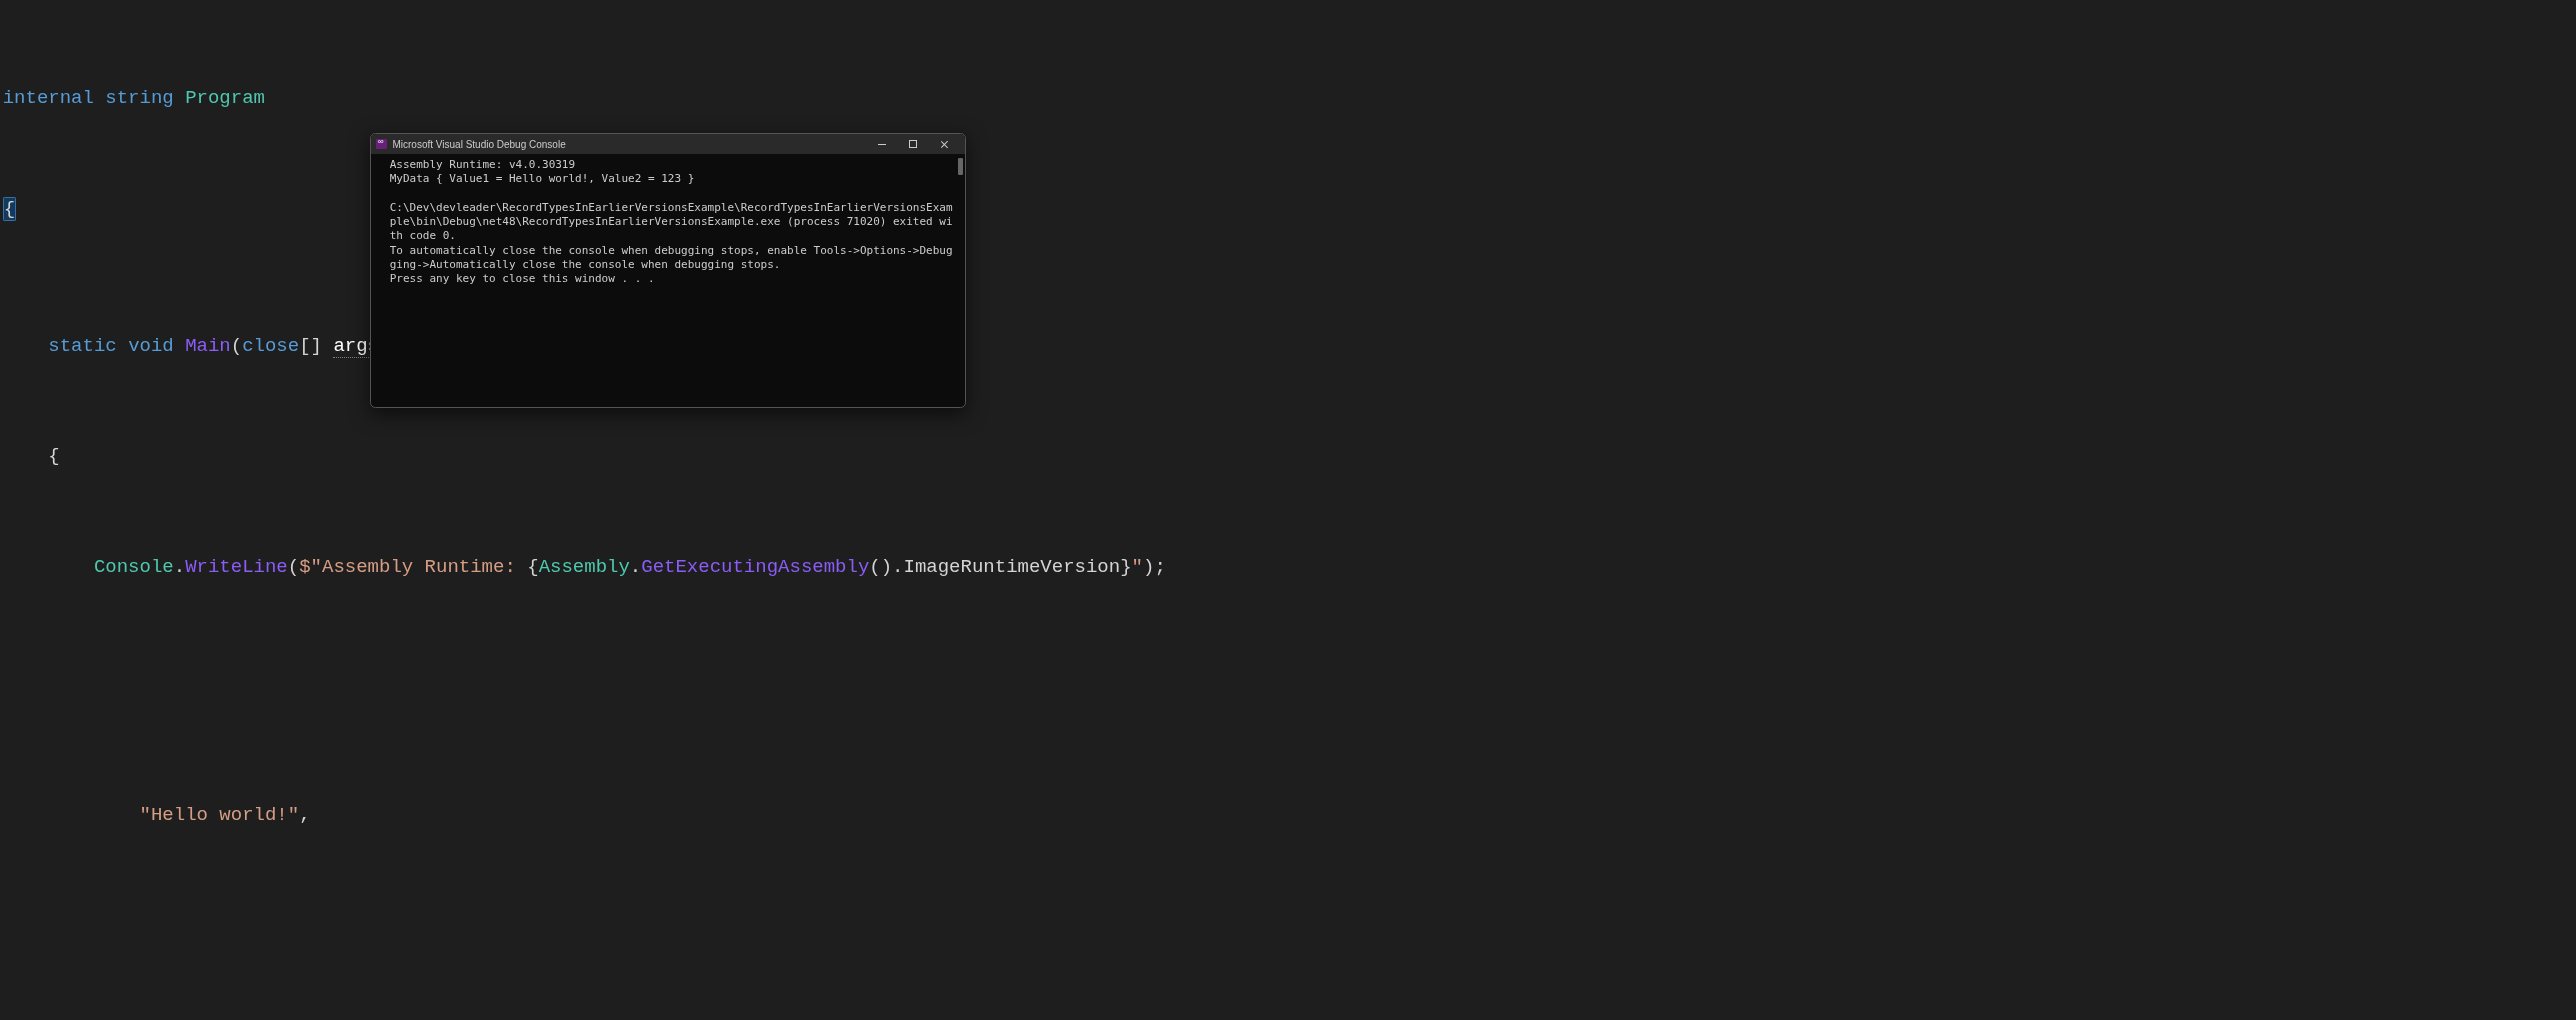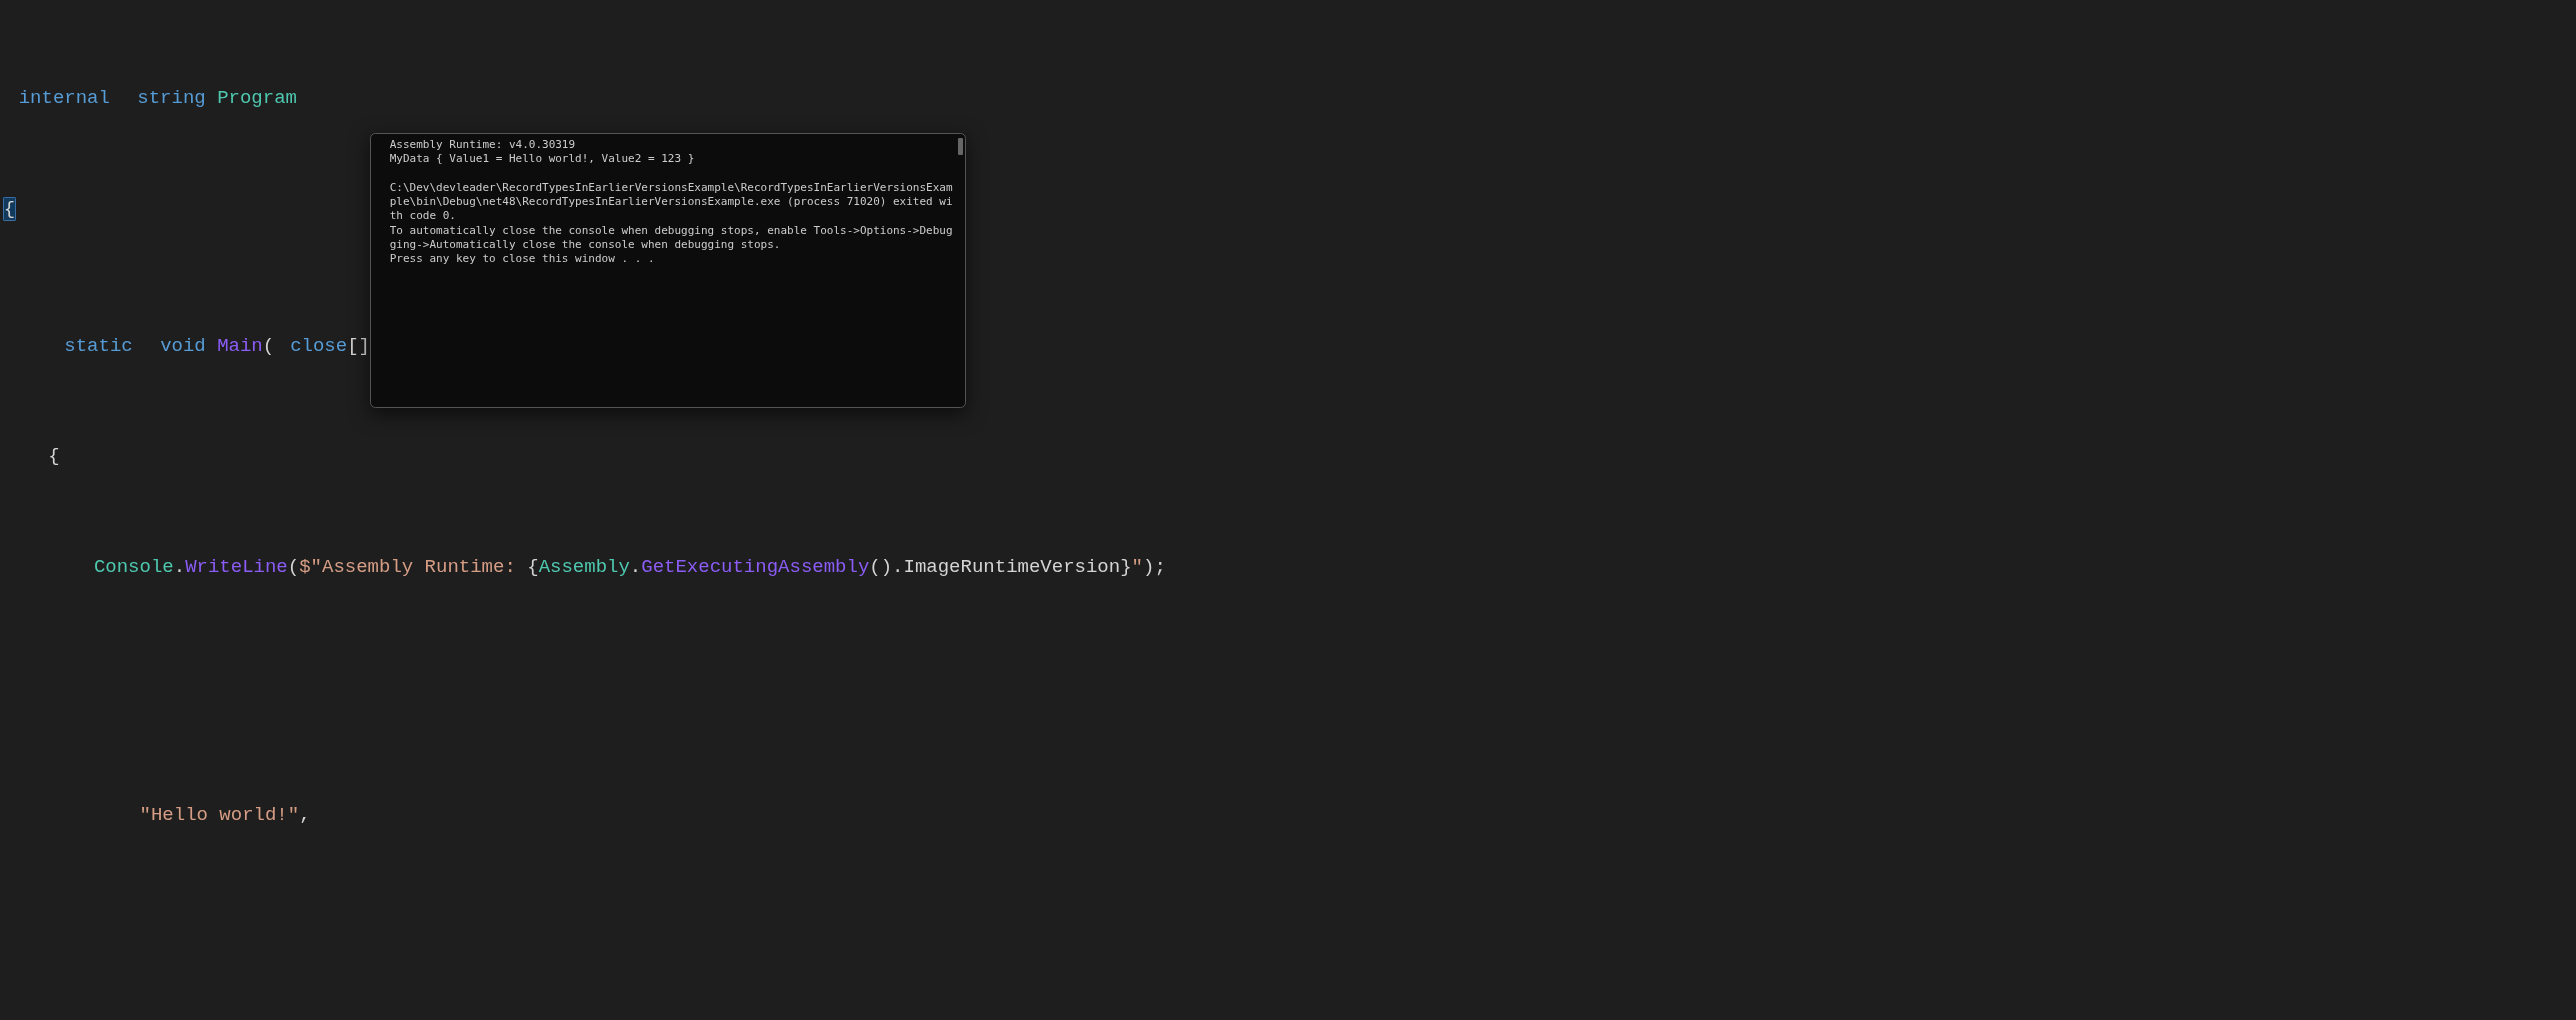--- a/index.html
+++ b/index.html
@@ -19,21 +19,21 @@
     line-height: 1.45;
   }
   .codelens {
     color: #808080;
     font-family: "Segoe UI", Arial, sans-serif;
     font-size: 12.7px;
     display: block;
     line-height: 1.4;
   }
   .line { display: block; }
-  .kw   { color: #569cd6; margin-left: 16px; }          
+  .kw   { color: #569cd6; }          
   .type { color: #4ec9b0; }          
   .id   { color: #d4d4d4; }          
   .var  { color: #ffffff; }          
   .str  { color: #d69d85; }          
   .meth { color: #8b5cf6; }          
   .punc { color: #d4d4d4; }
   .brace-highlight {
     background: #113a5c;
     border: 0.7px solid #3b6ea5;
     border-radius: 1.3px;
@@ -177,20 +177,28 @@
 
   
 
   
 
   
 
 </div>
 
 <div class="console-window">
+  <div class="console-titlebar">
+    <div class="console-app-icon"></div>
+    <div class="console-title-text">Microsoft Visual Studio Debug Console</div>
+    <div class="console-title-spacer"></div>
+    <div class="winbtn min"></div>
+    <div class="winbtn max"></div>
+    <div class="winbtn close"></div>
+  </div>
   <div class="console-body"><span>Assembly Runtime: v4.0.30319</span>
 <span>MyData { Value1 = Hello world!, Value2 = 123 }</span>
 <span></span>
 <span>C:\Dev\devleader\RecordTypesInEarlierVersionsExample\RecordTypesInEarlierVersionsExample\bin\Debug\net48\RecordTypesInEarlierVersionsExample.exe (process 71020) exited with code 0.</span>
 <span>To automatically close the console when debugging stops, enable Tools-&gt;Options-&gt;Debugging-&gt;Automatically close the console when debugging stops.</span>
 <span>Press any key to close this window . . .</span>
     <div class="console-scrollbar"></div>
   </div>
 </div>
 

